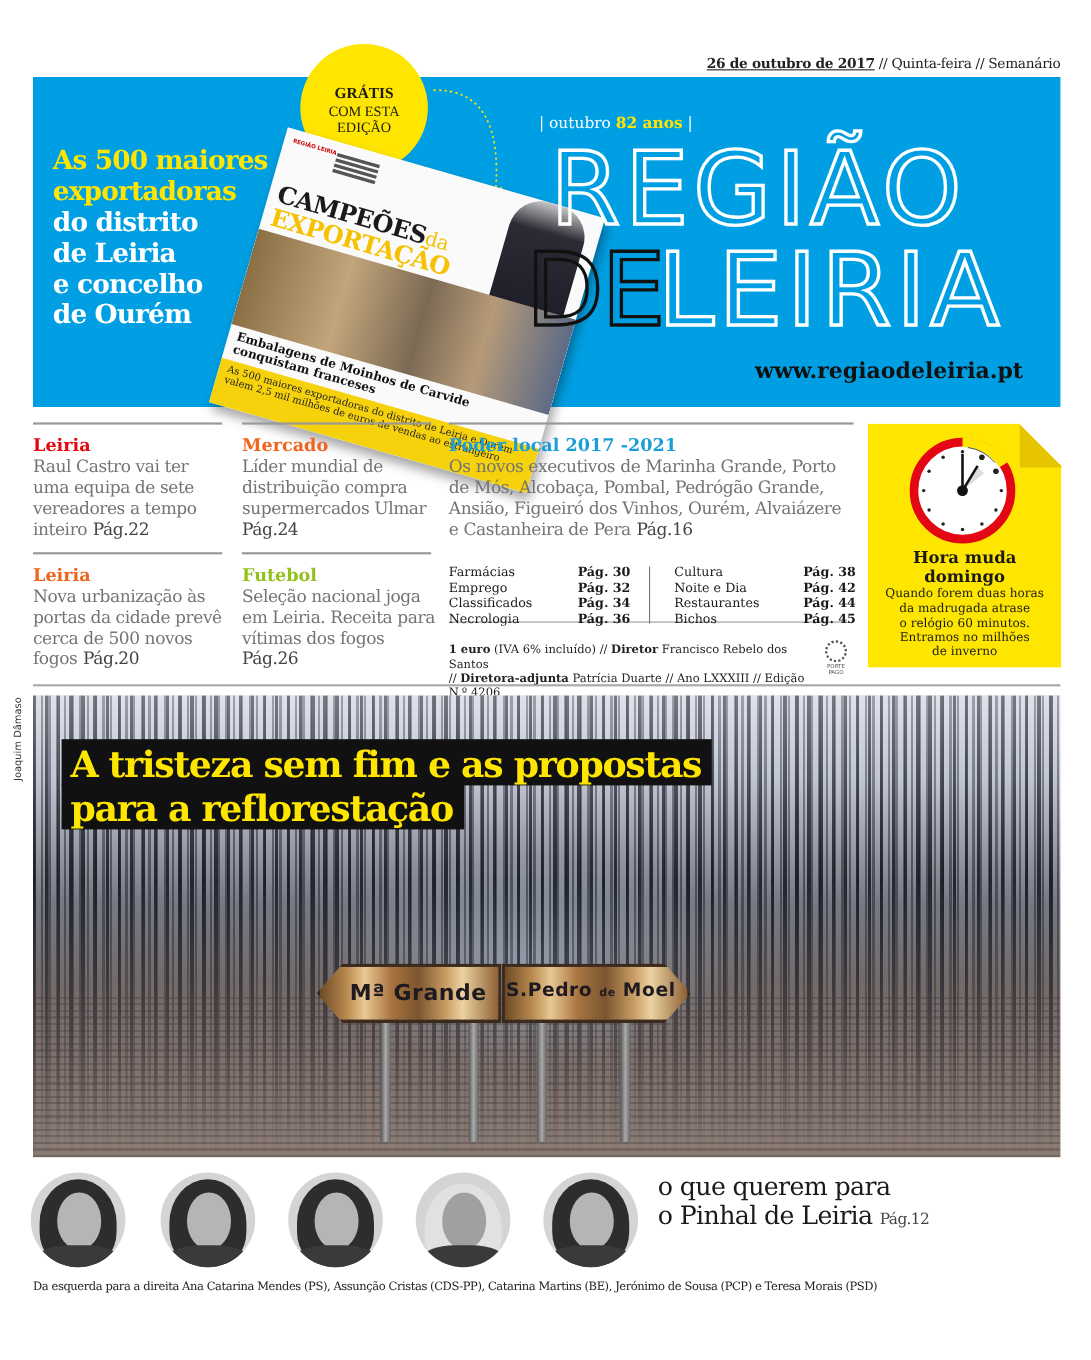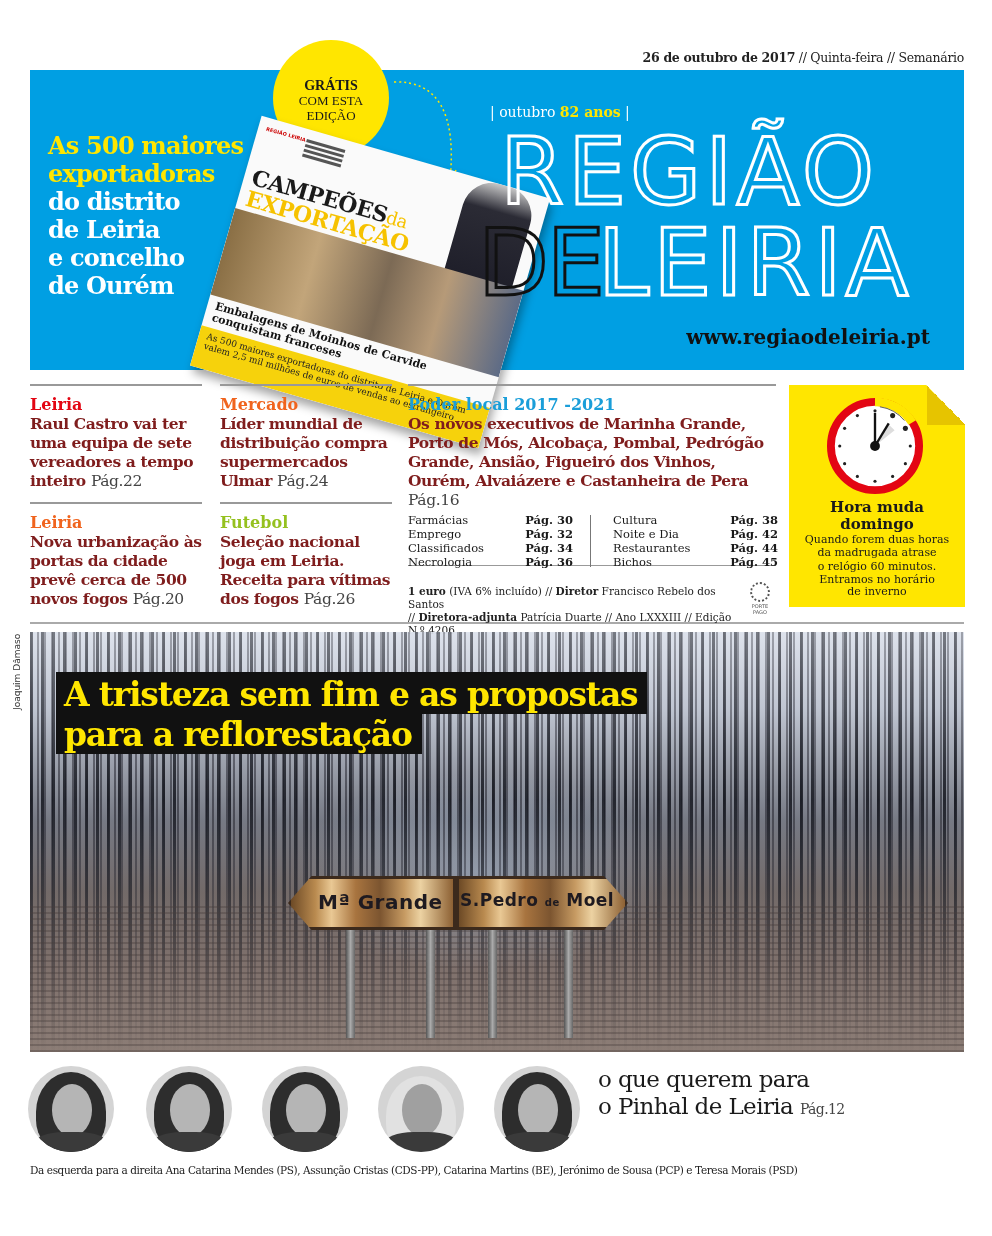--- a/index.html
+++ b/index.html
@@ -1,20 +1,20 @@
 <!DOCTYPE html>
 <html><head>
 <meta charset="utf-8">
 <style>
   * { box-sizing: border-box; margin: 0; padding: 0; }
   html, body { width: 992px; height: 1236px; background: #ffffff; overflow: hidden; }
   body { position: relative; font-family: "DejaVu Serif", serif; color: #1a1a1a; }
 
   .dateline { position: absolute; top: 50px; right: 28px; font-size: 12.5px; font-family: "DejaVu Serif", serif; color: #222; letter-spacing: -0.3px; }
-  .dateline b { font-weight: 700; }
+  .dateline b { font-weight: 700; text-decoration: underline; }
 
   
   .masthead { position: absolute; left: 30px; top: 70px; width: 934px; height: 300px; background: #009fe3; overflow: visible; }
   .promo { position: absolute; left: 18px; top: 62px; font-family: "DejaVu Serif", serif; font-weight: 700; font-size: 24px; line-height: 28px; color: #fff; letter-spacing: -0.8px; }
   .promo .hl { color: #ffe600; display: block; }
   .promo .wt { display: block; }
 
   .gratis { position: absolute; left: 243px; top: -30px; width: 116px; height: 116px; border-radius: 50%; background: #ffe600; text-align: center; padding-top: 38px; font-family: Liberation Serif, serif; color: #1a1a1a; font-size: 13px; line-height: 15px; }
   .gratis .g1 { font-weight: 700; font-size: 14px; display: block; }
   .gratis span { display: block; }
@@ -38,21 +38,21 @@
   .anos b { color: #ffe600; }
   .logo-regiao { position: absolute; left: 470px; top: 58px; font-family: "DejaVu Sans", sans-serif; font-size: 92px; line-height: 90px; letter-spacing: 4px; color: transparent; -webkit-text-stroke: 3px #fff; font-weight: 400; }
   .logo-de { position: absolute; left: 448px; top: 148px; font-family: "DejaVu Sans", sans-serif; font-size: 92px; line-height: 92px; color: transparent; -webkit-text-stroke: 3px #111; letter-spacing: -2px; }
   .logo-leiria { position: absolute; left: 568px; top: 148px; font-family: "DejaVu Sans", sans-serif; font-size: 92px; line-height: 92px; letter-spacing: 4px; color: transparent; -webkit-text-stroke: 3px #fff; }
   .website { position: absolute; right: 34px; top: 255px; font-family: "DejaVu Serif", serif; font-weight: 700; font-size: 20px; color: #111; }
 
   
   .rule { position: absolute; height: 2px; background: #999; }
   .teaser { position: absolute; font-family: "DejaVu Serif", serif; }
   .teaser .kicker { font-weight: 700; font-size: 16px; line-height: 18px; display: block; }
-  .teaser .hed { font-weight: 700; font-size: 15.5px; line-height: 18px; color: #7f1d1d; letter-spacing: -0.4px; }
+  .teaser .hed { font-weight: 400; font-size: 15.5px; line-height: 18px; color: #737373; letter-spacing: -0.4px; }
   .teaser .pg { font-weight: 400; color: #444; }
 
   .index { position: absolute; left: 408px; top: 513px; width: 368px; font-family: "DejaVu Serif", serif; font-size: 11.5px; line-height: 14px; }
   .index-col { position: absolute; top: 0; width: 165px; }
   .index-row { display: flex; justify-content: space-between; }
   .index-row b { font-weight: 700; }
   .index-divider { position: absolute; left: 182px; top: 2px; width: 1px; height: 52px; background: #777; }
   .imprint { position: absolute; left: 408px; top: 585px; width: 340px; font-family: "DejaVu Serif", serif; font-size: 10.5px; line-height: 13px; color: #222; }
   .imprint b { font-weight: 700; }
   .porte { position: absolute; left: 748px; top: 582px; width: 24px; height: 34px; text-align: center; font-size: 5px; font-family: "DejaVu Sans", sans-serif; color: #555; }
@@ -267,21 +267,21 @@
     <line x1="50" y1="50" x2="50" y2="16" stroke="#111" stroke-width="2.4"></line>
     <line x1="50" y1="50" x2="64" y2="27" stroke="#111" stroke-width="2.4"></line>
     <circle cx="50" cy="50" r="5" fill="#111"></circle>
   </svg>
   <div class="clock-text">
     <span class="t1">Hora muda</span>
     <span class="t1">domingo</span>
     <span class="t2">Quando forem duas horas</span>
     <span class="t2" style="margin-top:0">da madrugada atrase</span>
     <span class="t2" style="margin-top:2px">o relógio 60 minutos.</span>
-    <span class="t2" style="margin-top:0">Entramos no horário</span>
+    <span class="t2" style="margin-top:0">Entramos no milhões</span>
     <span class="t2" style="margin-top:0">de inverno</span>
   </div>
 </div>
 <div class="fold"></div>
 
 <div class="photo-credit">Joaquim Dâmaso</div>
 <div class="main-photo">
   <div class="haze"></div>
   <div class="trees"></div>
   <div class="ground"></div>

